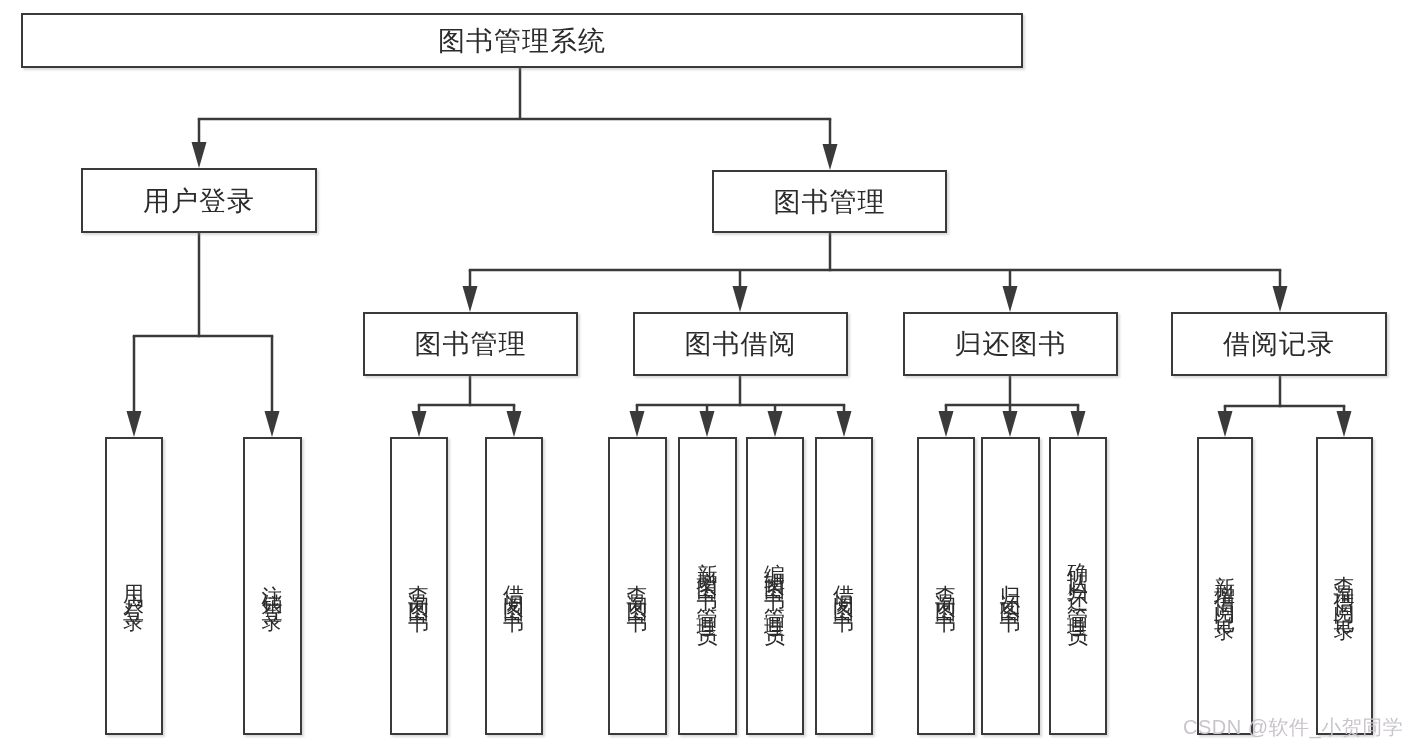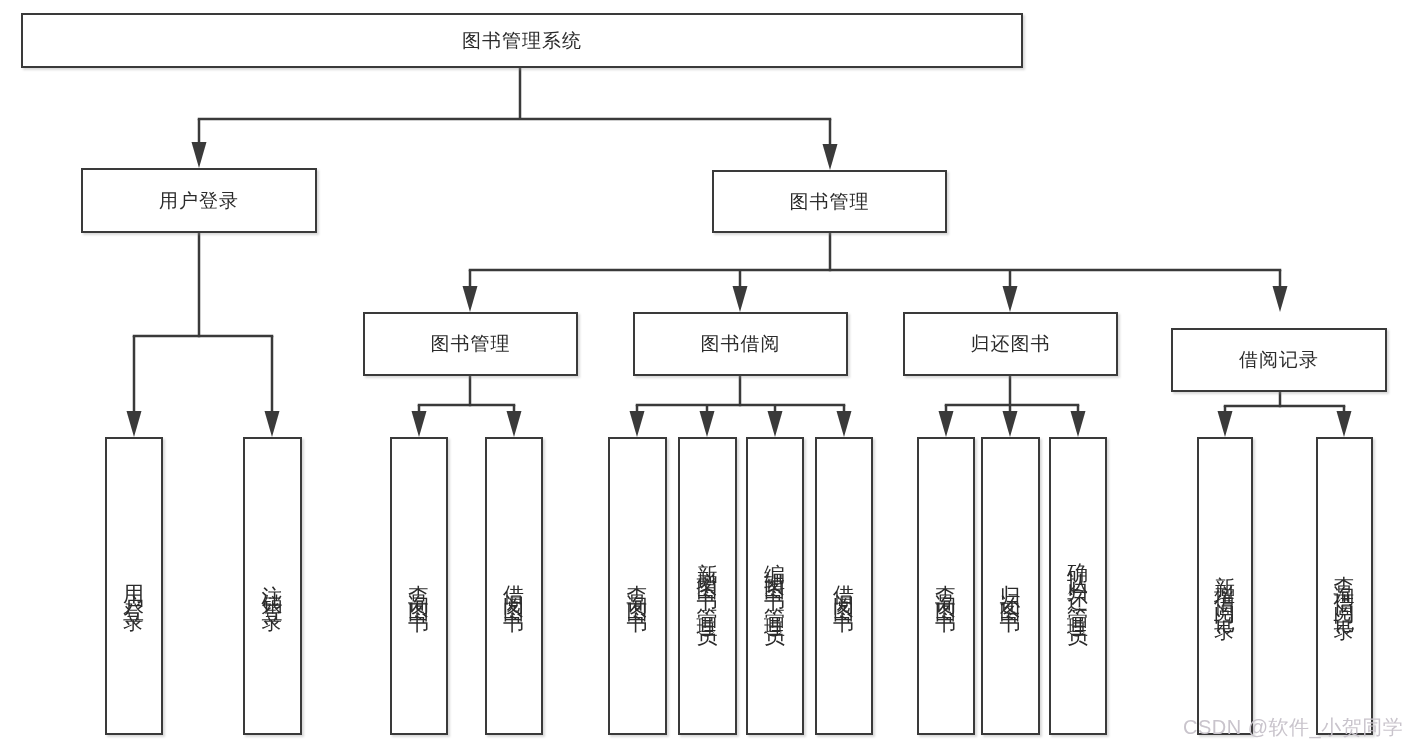--- a/index.html
+++ b/index.html
@@ -4,21 +4,21 @@
 <style>
   html,body{margin:0;padding:0;background:#ffffff;}
   .canvas{
     position:relative;width:1405px;height:747px;background:#ffffff;overflow:hidden;
     font-family:"Liberation Sans", sans-serif;
   }
   .connectors{position:absolute;left:0;top:0;}
   .box{
     position:absolute;box-sizing:border-box;border:2.5px solid #3a3a3a;background:#ffffff;
     display:flex;align-items:center;justify-content:center;
-    color:#2b2b2b;font-size:19px;letter-spacing:1px;
+    color:#2b2b2b;font-size:27px;letter-spacing:1px;
     box-shadow:2px 2px 2px rgba(150,150,150,0.35);
   }
   .v{
     writing-mode:vertical-rl;text-orientation:mixed;letter-spacing:9px;
     font-size:21px;line-height:1;
   }
   .watermark{
     position:absolute;left:1183px;top:714px;font-size:20px;letter-spacing:0.5px;
     color:#c9c4cc;white-space:nowrap;
   }
@@ -93,21 +93,21 @@
   </svg>
 
   <div class="box" style="left:21px;top:13px;width:1002px;height:55px;">图书管理系统</div>
 
   <div class="box" style="left:81px;top:168px;width:236px;height:65px;">用户登录</div>
   <div class="box" style="left:712px;top:170px;width:235px;height:63px;">图书管理</div>
 
   <div class="box" style="left:363px;top:312px;width:215px;height:64px;">图书管理</div>
   <div class="box" style="left:633px;top:312px;width:215px;height:64px;">图书借阅</div>
   <div class="box" style="left:903px;top:312px;width:215px;height:64px;">归还图书</div>
-  <div class="box" style="left:1171px;top:312px;width:216px;height:64px;margin-top:16px;">借阅记录</div>
+  <div class="box" style="left:1171px;top:312px;width:216px;height:64px;">借阅记录</div>
 
   <div class="box v" style="left:105px;top:437px;width:58px;height:298px;">用户登录</div>
   <div class="box v" style="left:243px;top:437px;width:59px;height:298px;">注销登录</div>
 
   <div class="box v" style="left:390px;top:437px;width:58px;height:298px;">查询图书</div>
   <div class="box v" style="left:485px;top:437px;width:58px;height:298px;">借阅图书</div>
 
   <div class="box v" style="left:608px;top:437px;width:59px;height:298px;">查询图书</div>
   <div class="box v" style="left:678px;top:437px;width:59px;height:298px;">新增图书（管理员）</div>
   <div class="box v" style="left:746px;top:437px;width:58px;height:298px;">编辑图书（管理员）</div>

